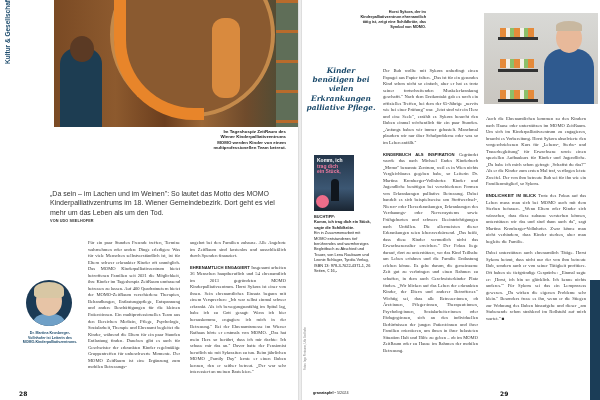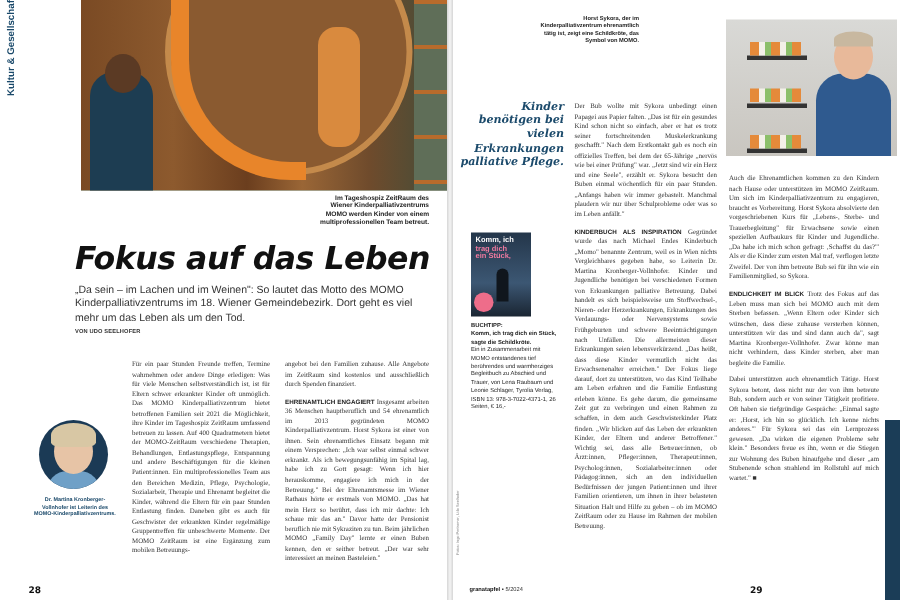--- a/index.html
+++ b/index.html
@@ -30,21 +30,21 @@
 #l-col1{left:88px;top:240px;width:92px}
 #l-col2{left:190px;top:240px;width:96px}
 .portrait{position:absolute;left:26px;top:280px;width:46px;height:46px;border-radius:50%;background:#1b3a55;overflow:hidden}
 .portrait .face{position:absolute;left:10px;top:6px;width:26px;height:30px;border-radius:50%;background:#e7c4a6}
 .portrait .hair{position:absolute;left:8px;top:2px;width:30px;height:16px;border-radius:50% 50% 20% 20%;background:#d8c7a4}
 .portrait .shirt{position:absolute;left:5px;top:34px;width:36px;height:20px;border-radius:14px 14px 0 0;background:#6fa0c7}
 #portrait-caption{position:absolute;left:22px;top:331px;width:56px;text-align:center;font-family:"Liberation Sans",sans-serif;font-weight:bold;font-size:3.6px;line-height:4.7px;color:#1b4a6b}
 .pagenum{position:absolute;top:390px;font-family:"DejaVu Sans",sans-serif;font-weight:bold;font-size:6px;color:#111}
 #pn-left{left:19px}
 #pn-right{left:500px}
-.pullquote{position:absolute;left:306px;top:66px;width:70px;text-align:right;font-family:"DejaVu Serif",serif;font-weight:bold;font-style:italic;font-size:7.4px;line-height:9.2px;color:#1b4a6b}
+.pullquote{position:absolute;left:306px;top:66px;width:70px;text-align:center;font-family:"DejaVu Serif",serif;font-weight:bold;font-style:italic;font-size:7.4px;line-height:9.2px;color:#1b4a6b}
 #sykora-caption{left:358px;top:10px;width:68px;font-size:3.8px;line-height:5px}
 .photo2{position:absolute;left:484px;top:13px;width:114px;height:91px;background:linear-gradient(180deg,#d9d9d6,#c9c6c0);overflow:hidden}
 .photo2 .shelfbar{position:absolute;left:14px;width:40px;height:3px;background:#333}
 .photo2 .man{position:absolute;left:60px;top:36px;width:50px;height:60px;border-radius:18px 18px 0 0;background:#2f5a8f}
 .photo2 .mhead{position:absolute;left:72px;top:10px;width:26px;height:30px;border-radius:50%;background:#e8b99a}
 .photo2 .mhair{position:absolute;left:72px;top:8px;width:26px;height:10px;border-radius:50% 50% 0 0;background:#c8b8a0}
 .photo2 .items{position:absolute;left:16px;width:34px;height:9px;background:repeating-linear-gradient(90deg,#e58a3a 0 6px,#f3f0e8 6px 10px,#8cbf6a 10px 14px)}
 #r-col1{left:383px;top:68px;width:95px}
 #r-col2{left:486px;top:116px;width:100px}
 .book{position:absolute;left:314px;top:155px;width:40px;height:56px;background:linear-gradient(180deg,#24364a,#3c5773 60%,#1a2532);}
@@ -70,21 +70,20 @@
     <div class="wood"></div>
     <div class="circle"></div>
     <div class="seat"></div>
     <div class="shelf"></div>
     <div class="woman"></div>
     <div class="head"></div>
     <div class="child"></div>
   </div>
   <div class="caption" id="hero-caption">Im Tageshospiz ZeitRaum des Wiener Kinderpalliativzentrums MOMO werden Kinder von einem multiprofessionellen Team betreut.</div>
 
-  <h1 class="headline">Fokus auf das Leben</h1>
   <div class="lede">„Da sein – im Lachen und im Weinen": So lautet das Motto des MOMO Kinderpalliativzentrums im 18. Wiener Gemeindebezirk. Dort geht es viel mehr um das Leben als um den Tod.</div>
   <div class="byline">VON UDO SEELHOFER</div>
 
   <div class="portrait">
     <div class="shirt"></div>
       <div class="face"></div>
       <div class="hair"></div>
   </div>
   <div id="portrait-caption">Dr. Martina Kronberger-Vollnhofer ist Leiterin des MOMO-Kinderpalliativzentrums.</div>
 

